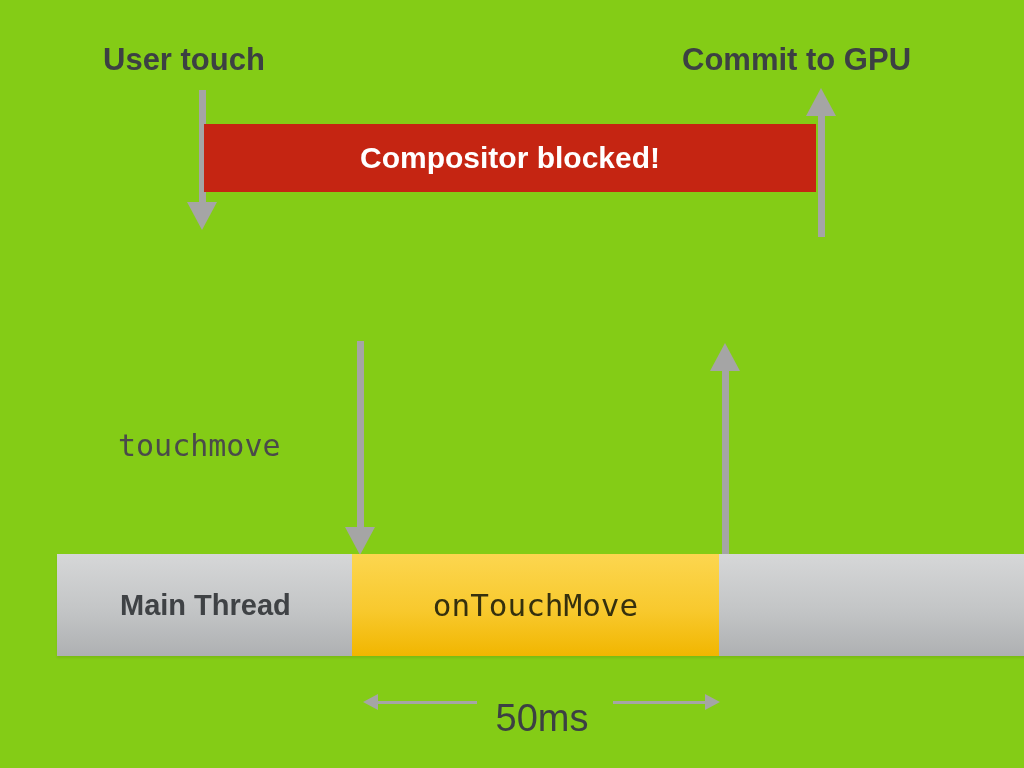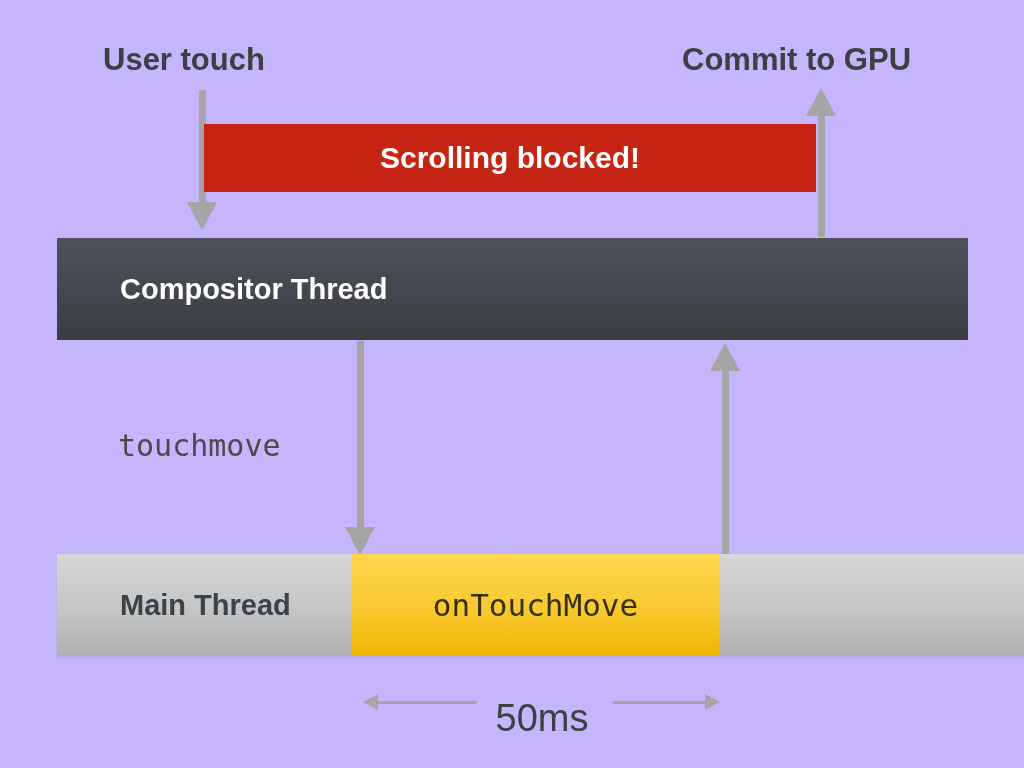--- a/index.html
+++ b/index.html
@@ -1,19 +1,19 @@
 <!DOCTYPE html>
 <html><head>
 <meta charset="utf-8">
 <style>
   html,body{margin:0;padding:0;background:#ffffff;}
   #stage{
     position:relative;
     width:1024px;height:768px;
-    background:#c4b5fd;
+    background:#84cc16;
     font-family:"Liberation Sans", sans-serif;
     overflow:hidden;
   }
   .heading{
     position:absolute;
     font-weight:bold;
     font-size:31px;
     color:#3c4043;
     white-space:nowrap;
   }
@@ -131,26 +131,23 @@
 
   <div id="commit-label" class="heading">Commit to GPU</div>
 
   <div id="arrow-user-shaft" class="v-shaft"></div>
   <div id="arrow-user-head" class="v-head-down"></div>
 
   <div id="arrow-commit-head" class="v-head-up"></div>
   <div id="arrow-commit-shaft" class="v-shaft"></div>
 
   <div id="blocked-banner">
-    <span class="banner-text">Scrolling blocked!</span>
+    <span class="banner-text">Compositor blocked!</span>
   </div>
 
-  <div id="compositor-bar">
-    <span class="bar-label">Compositor Thread</span>
-  </div>
 
   <div id="touchmove-label">touchmove</div>
 
   <div id="arrow-dispatch-shaft" class="v-shaft"></div>
   <div id="arrow-dispatch-head" class="v-head-down"></div>
 
   <div id="arrow-reply-head" class="v-head-up"></div>
   <div id="arrow-reply-shaft" class="v-shaft"></div>
 
   <div id="main-bar">

